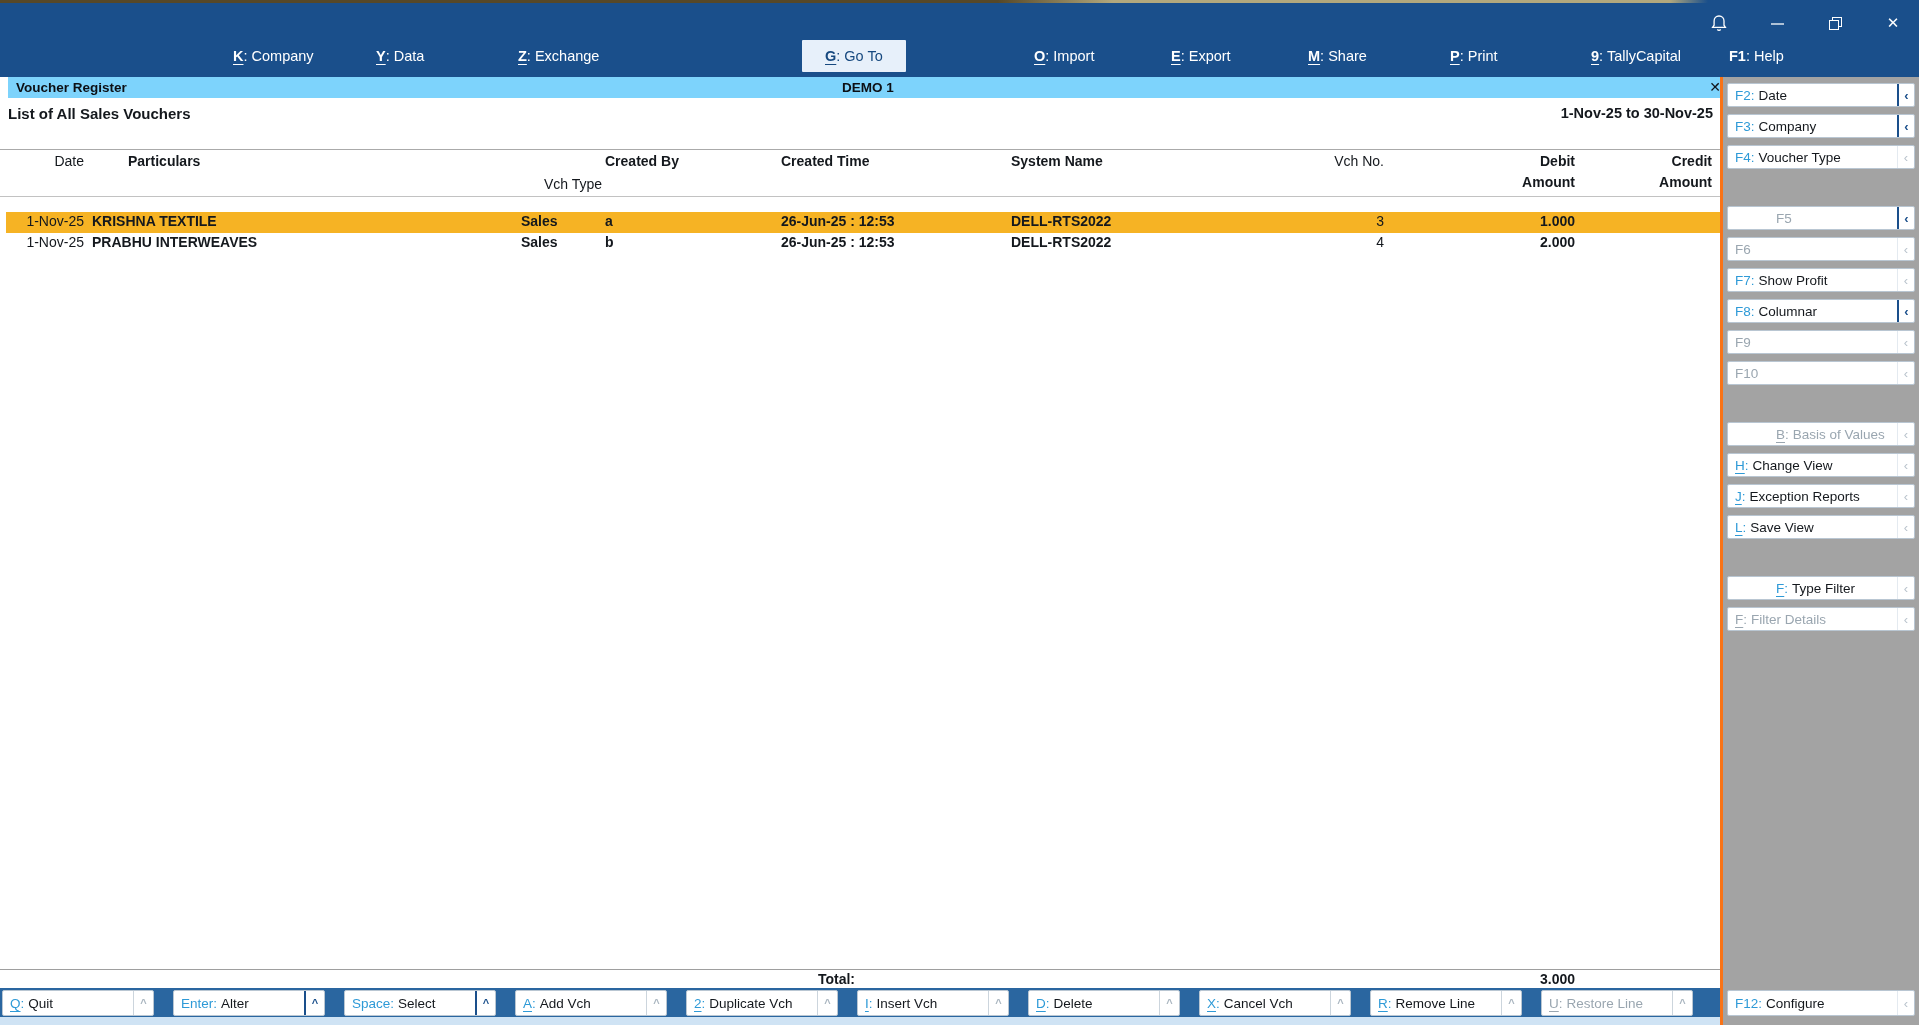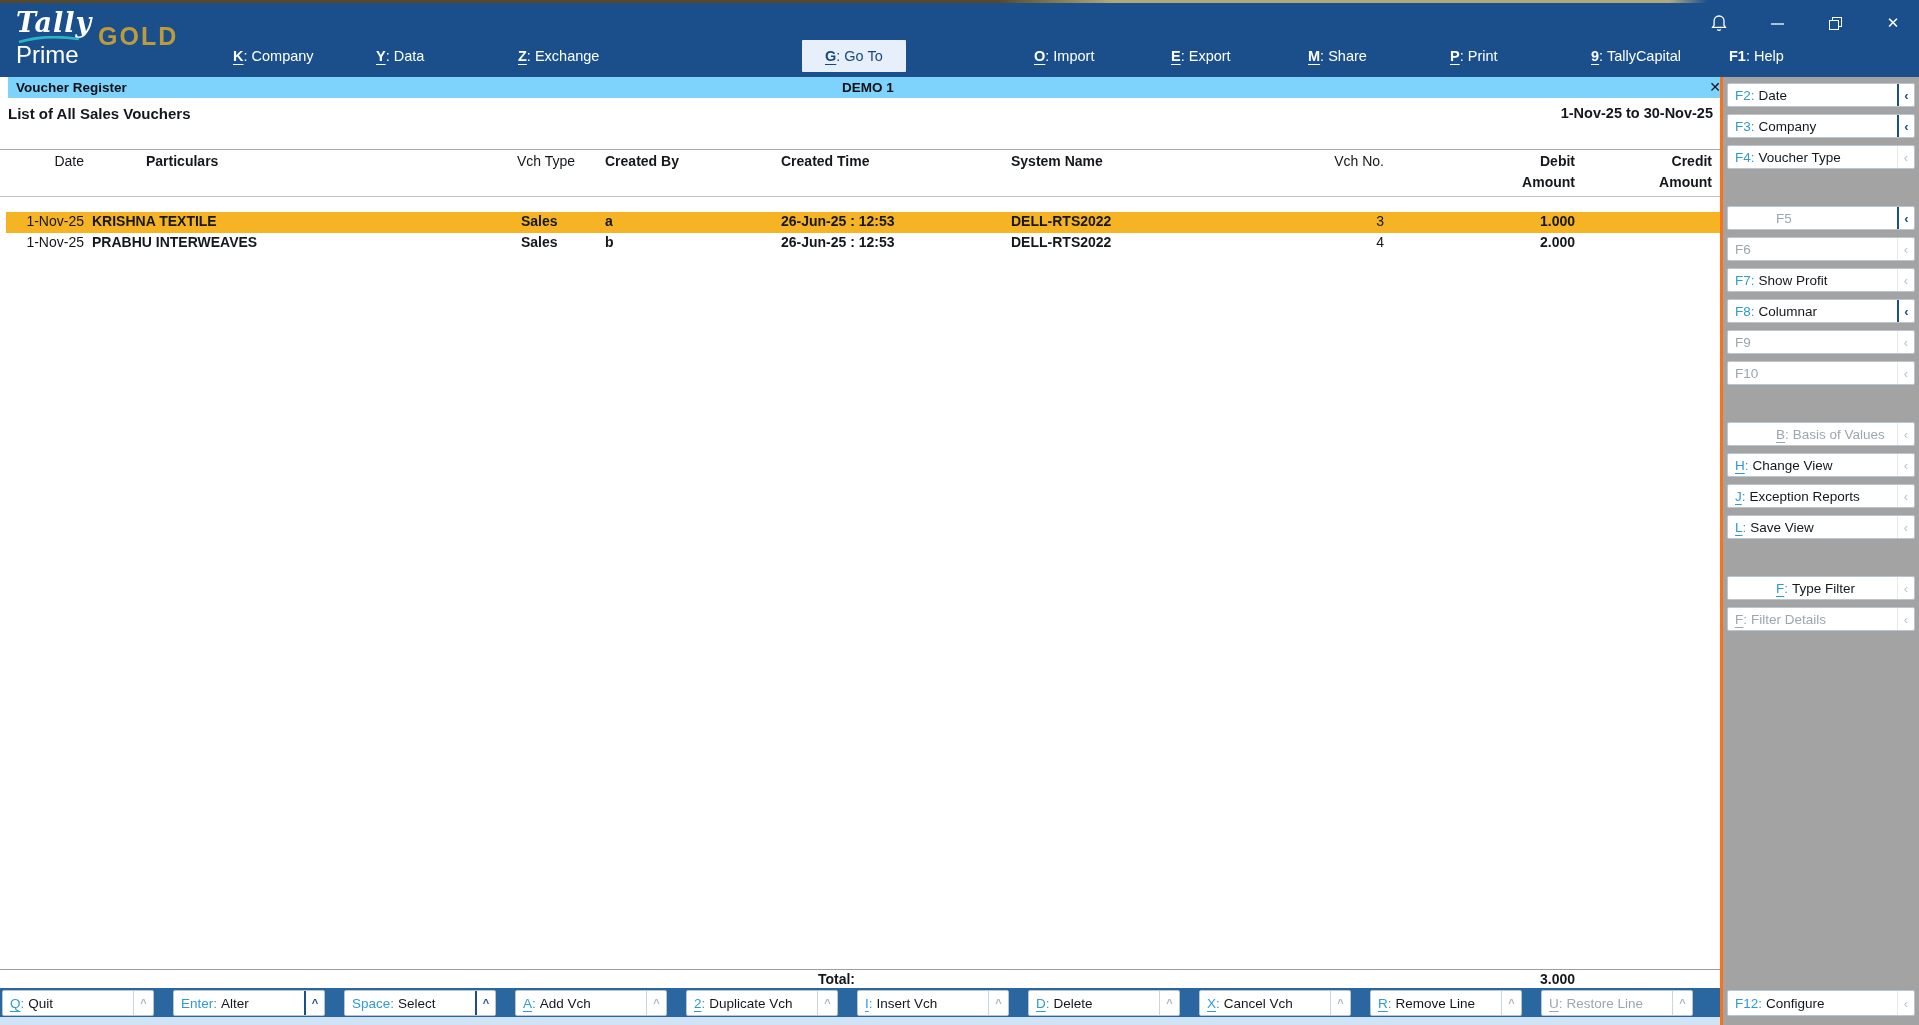--- a/index.html
+++ b/index.html
@@ -47,22 +47,22 @@
   .period { position:absolute; right:206px; top:105px; font-size:14.5px; font-weight:bold; }
 
   .hline { position:absolute; left:0; width:1720px; height:1px; background:#aaa; }
   .hl1 { top:149px; } .hl2 { top:196px; background:#c2c2c2; }
   .hl3 { top:969px; background:#9e9e9e; } .hl4 { top:988px; background:#9e9e9e; }
 
   .hcell { position:absolute; font-size:14px; white-space:nowrap; }
   .hrow1 { top:153px; } .hrow2 { top:174px; }
   .b { font-weight:bold; }
   .h-date  { left:0; width:84px; text-align:right; }
-  .h-part  { left:146px; }
-  .h-vtype { left:517px; }
+  .h-part  { left:128px; }
+  .h-vtype { left:544px;margin-top:23px; }
   .h-cby   { left:605px; }
   .h-ctime { left:781px; }
   .h-sys   { left:1011px; }
   .h-vno   { left:1284px; width:100px; text-align:right; }
   .h-debit { left:1425px; width:150px; text-align:right; }
   .h-credit{ left:1562px; width:150px; text-align:right; }
 
   
   .rows { position:absolute; top:212px; left:0; width:1876px; }
   .vrow { position:relative; height:21px; }
@@ -112,28 +112,20 @@
   .sbtn.dis .skey, .sbtn.dis .scolon, .sbtn.dis .slabel { color:#9aa6b0; }
   .sbtn.gap { margin-top:37px;padding-left:48px; }
   .f12btn { position:absolute; top:913px; left:4px; right:4px; height:26px; margin:0; }
 </style>
 </head>
 <body>
 
 <div class="top-accent"></div>
 
 <header class="topbar">
-  <div class="logo">
-    <div class="tally-script">Tally</div>
-    <svg class="swoosh" width="62" height="8" viewBox="0 0 62 8">
-      <path d="M1 6 Q 28 -2 61 3" fill="none" stroke="#2ab4c6" stroke-width="2.6"></path>
-    </svg>
-    <div class="prime">Prime</div>
-    <div class="gold">GOLD</div>
-  </div>
 
   <nav class="menu">
 
       <div class="menu-item">
         <span class="mkey u">K</span><span class="mcolon">:</span>
         <span class="mlabel">Company</span>
       </div>
 
       <div class="menu-item">
         <span class="mkey u">Y</span><span class="mcolon">:</span>

